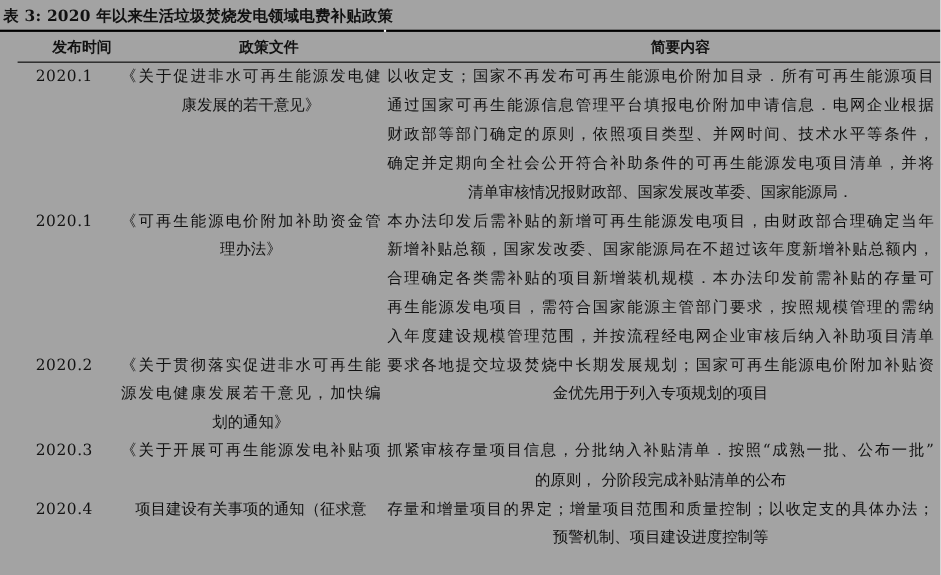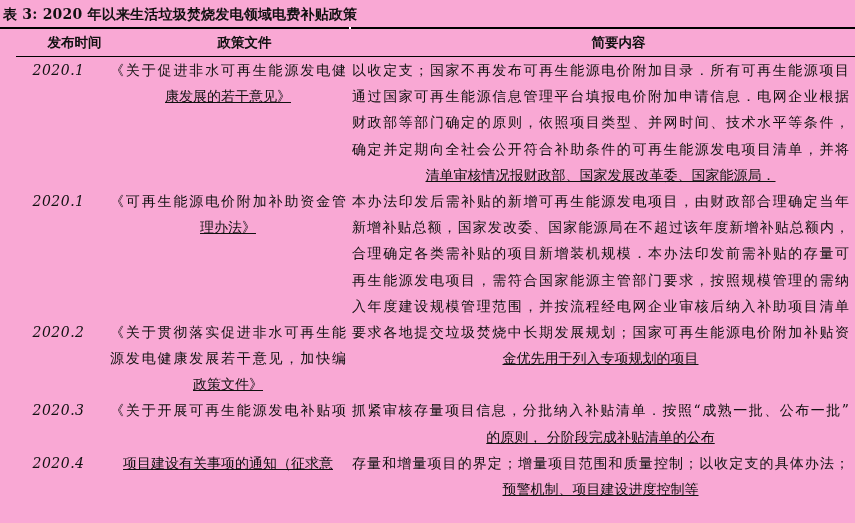--- a/index.html
+++ b/index.html
@@ -1,19 +1,19 @@
 <!DOCTYPE html>
 <html><head>
 <meta charset="utf-8">
 <style>
   html,body{margin:0;padding:0;background:#ffffff;}
   .page{
     position:relative;
     width:855px;height:523px;
-    background:#f9a8d4;
+    background:#a3a3a3;
     overflow:hidden;
     color:#111111;
     font-family:"DejaVu Serif","Liberation Serif",serif;
   }
   .doc-title{
     height:27px;
     box-sizing:border-box;
     padding:6px 0 0 3px;
     font-size:14px;
     font-weight:700;
@@ -42,22 +42,22 @@
   .cell.c3{padding:0 6px 0 2px;}
   .ln{
     font-size:14px;
     height:26.2px;
     line-height:26.2px;
     text-align:justify;
     text-align-last:justify;
     text-justify:inter-character;
     overflow:hidden;
   }
-  .ln.cen{text-align:right;text-align-last:center;text-decoration:underline;}
-  .ln.date{text-align-last:center;letter-spacing:0.5px;font-style:italic;}
+  .ln.cen{text-align:right;text-align-last:center;}
+  .ln.date{text-align-last:center;letter-spacing:0.5px;}
 </style>
 </head>
 <body>
 
 <div class="page">
   <div class="doc-title">表 3: 2020 年以来生活垃圾焚烧发电领域电费补贴政策</div>
   <div class="ptable">
     <div class="border-gap"></div>
     <div class="thead">
       <div class="hc c1">发布时间</div>
@@ -97,21 +97,21 @@
             <div class="ln">入年度建设规模管理范围，并按流程经电网企业审核后纳入补助项目清单</div>
           </div>
         </div>
         <div class="trow">
           <div class="cell c1">
             <div class="ln date">2020.2</div>
           </div>
           <div class="cell c2">
             <div class="ln">《关于贯彻落实促进非水可再生能</div>
             <div class="ln">源发电健康发展若干意见，加快编</div>
-            <div class="ln cen">政策文件》</div>
+            <div class="ln cen">划的通知》</div>
           </div>
           <div class="cell c3">
             <div class="ln">要求各地提交垃圾焚烧中长期发展规划；国家可再生能源电价附加补贴资</div>
             <div class="ln cen">金优先用于列入专项规划的项目</div>
           </div>
         </div>
         <div class="trow">
           <div class="cell c1">
             <div class="ln date">2020.3</div>
           </div>

